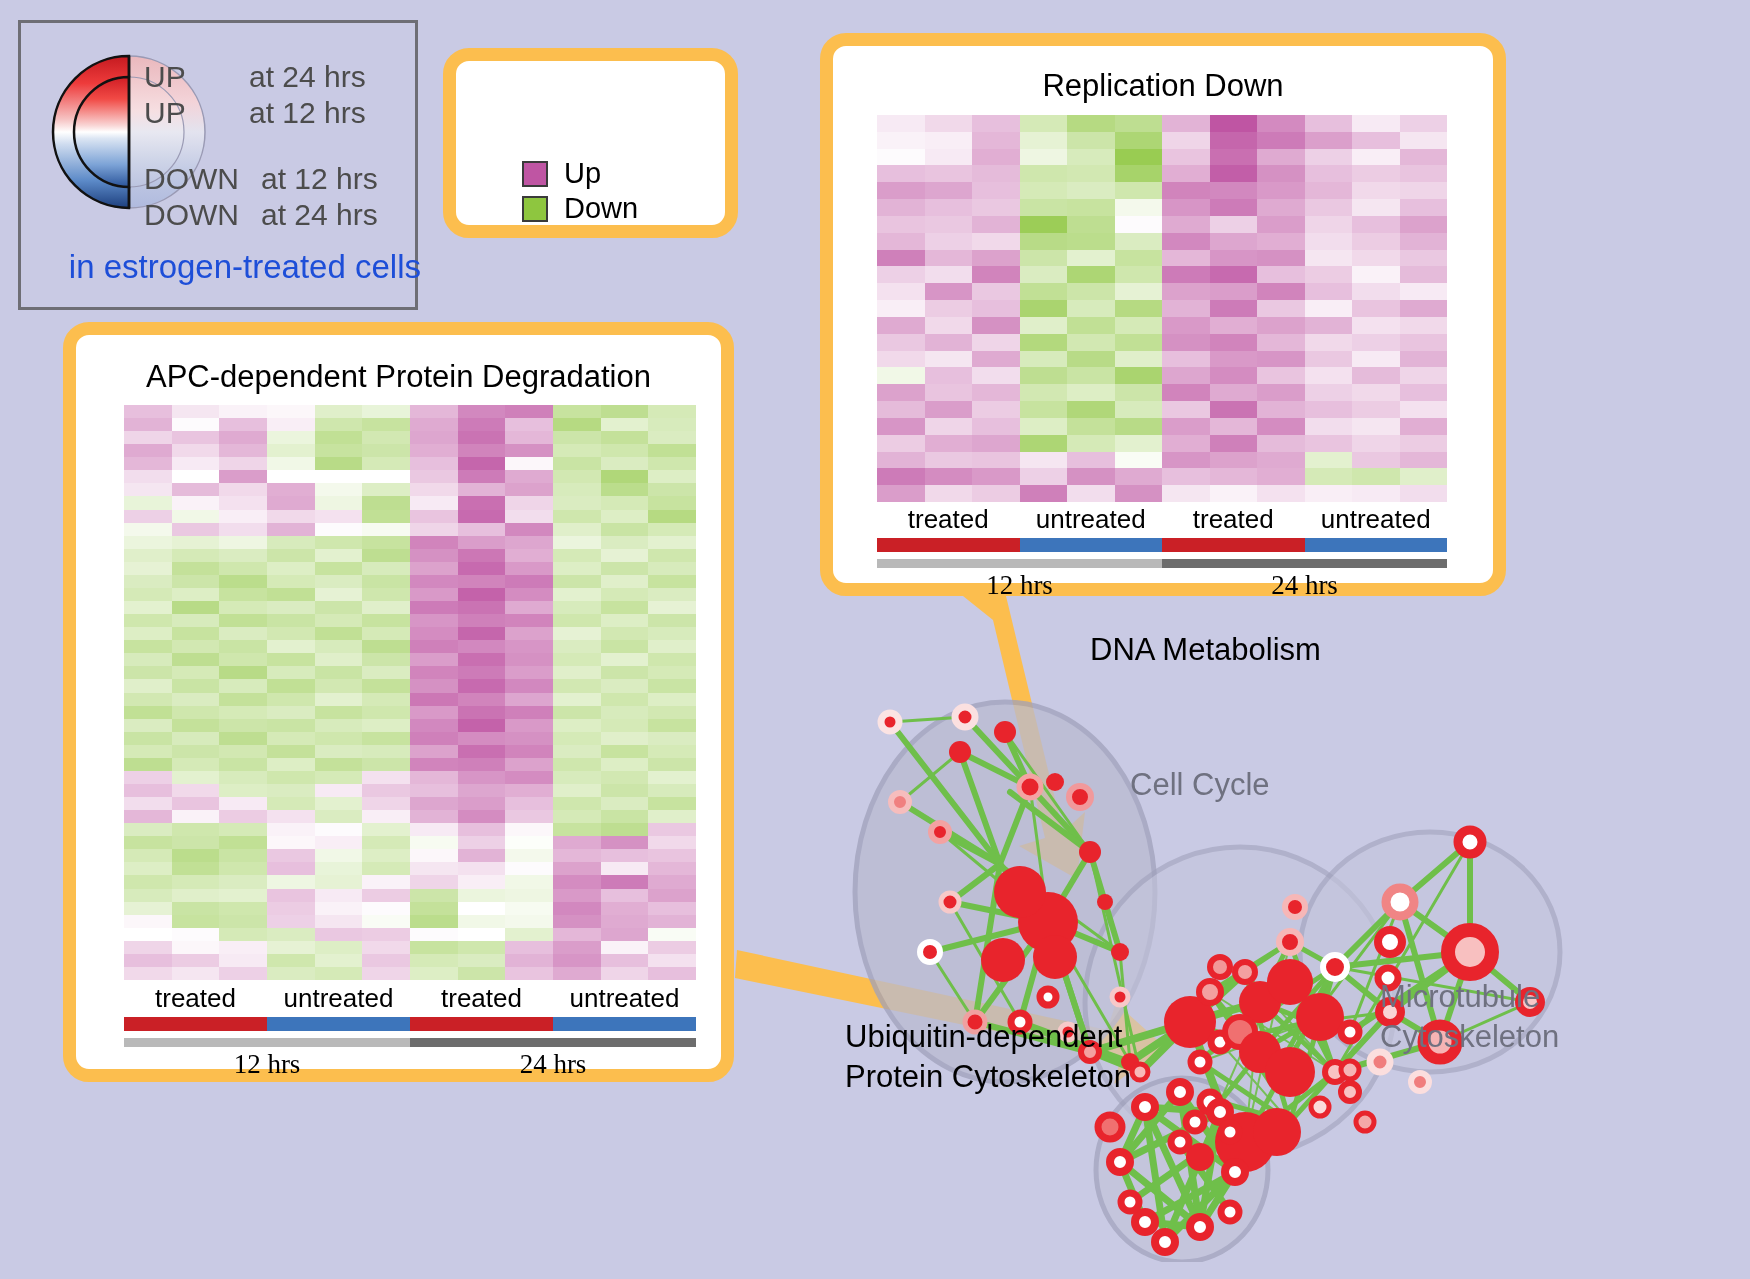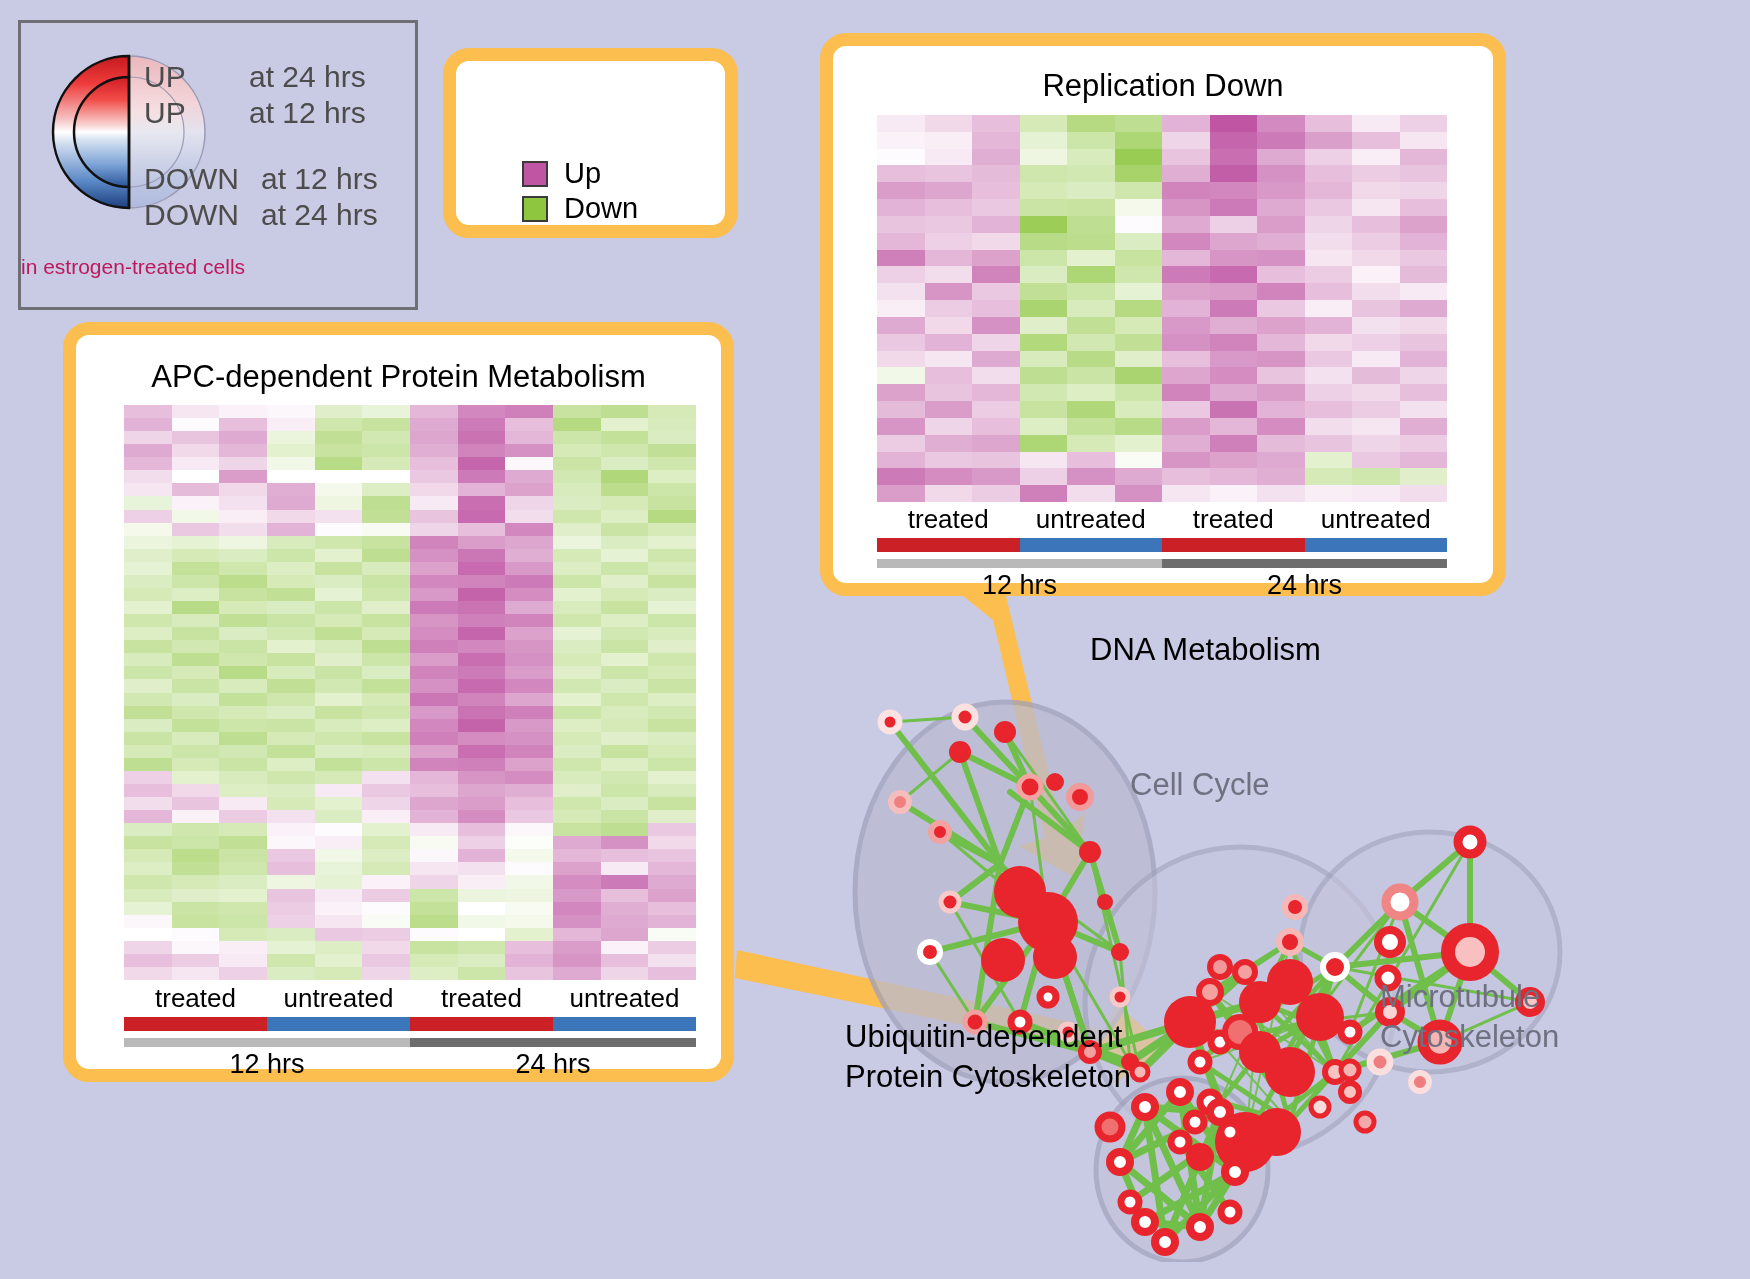--- a/index.html
+++ b/index.html
@@ -12,21 +12,21 @@
   }
   .stage{position:absolute;left:0;top:0;width:1750px;height:1279px;}
 
   
   #colorkey{
     position:absolute;left:18px;top:20px;width:400px;height:290px;
     background:#c9cae4;border:3px solid #6e6e75;box-sizing:border-box;
   }
   #ckCircleWrap{position:absolute;left:28px;top:22px;width:160px;height:175px;}
   .ck-text{position:absolute;color:#4c4c4c;font-size:30px;letter-spacing:0px;white-space:nowrap;}
-  .ck-foot{position:absolute;left:0;top:226px;width:400px;text-align:left;color:#be185d;font-size:21px;line-height:36px;}
+  .ck-foot{position:absolute;left:0;top:226px;width:400px;text-align:right;color:#1d4ed8;font-size:33px;line-height:36px;}
 
   
   .panel{
     position:absolute;background:#ffffff;
     border:13px solid #fcbe4e;border-radius:26px;box-sizing:border-box;
   }
   .panel-title{
     position:absolute;left:0;width:100%;text-align:center;
     font-size:31px;color:#000;font-weight:normal;
   }
@@ -42,21 +42,21 @@
   .hm{position:absolute;display:grid;}
   .hm div{width:100%;height:100%;}
 
   
   .classbar{position:absolute;display:flex;height:14px;}
   .classbar span{height:100%;}
   .timebar{position:absolute;display:flex;height:9px;}
   .timebar span{height:100%;}
   .collab{position:absolute;display:flex;}
   .collab span{text-align:center;font-size:26px;color:#000;}
-  .timelab{position:absolute;display:flex;}
+  .timelab{position:absolute;display:flex;font-family:Liberation Serif, serif;}
   .timelab span{text-align:center;font-size:27px;color:#000;}
 
   
   #network{position:absolute;left:790px;top:602px;width:960px;height:660px;}
   .netlabel{position:absolute;white-space:pre-line;}
   #lblDNA{left:300px;top:30px;font-size:31px;color:#000;}
   #lblCell{left:340px;top:165px;font-size:31px;color:#6f7180;}
   #lblMicro{left:590px;top:375px;font-size:31px;color:#6f7180;line-height:40px;text-align:left;}
   #lblUbi{left:55px;top:415px;font-size:31px;color:#000;line-height:40px;}
 
@@ -446,21 +446,21 @@
       <span class="tb" style="width: 50%; background: rgb(109, 109, 109);"></span>
     </div>
 
     <div class="timelab" style="left:44px;top:524px;width:570px;">
       <span style="width:50%">12 hrs</span>
       <span style="width:50%">24 hrs</span>
     </div>
   </div>
 
   <div id="apcPanel" class="panel" style="left:63px;top:322px;width:671px;height:760px;">
-    <div class="panel-title" style="top:24px;">APC-dependent Protein Metabolism</div>
+    <div class="panel-title" style="top:24px;">APC-dependent Protein Degradation</div>
 
     <div id="hmAPC" class="hm" style="left: 48px; top: 70px; width: 572px; height: 575px; grid-template-columns: repeat(12, 1fr); grid-template-rows: repeat(44, 1fr);">
         <div style="background:rgb(231,191,221)"></div>
         <div style="background:rgb(245,230,241)"></div>
         <div style="background:rgb(250,242,248)"></div>
         <div style="background:rgb(252,247,250)"></div>
         <div style="background:rgb(224,239,202)"></div>
         <div style="background:rgb(232,244,217)"></div>
         <div style="background:rgb(228,183,216)"></div>
         <div style="background:rgb(210,136,191)"></div>

